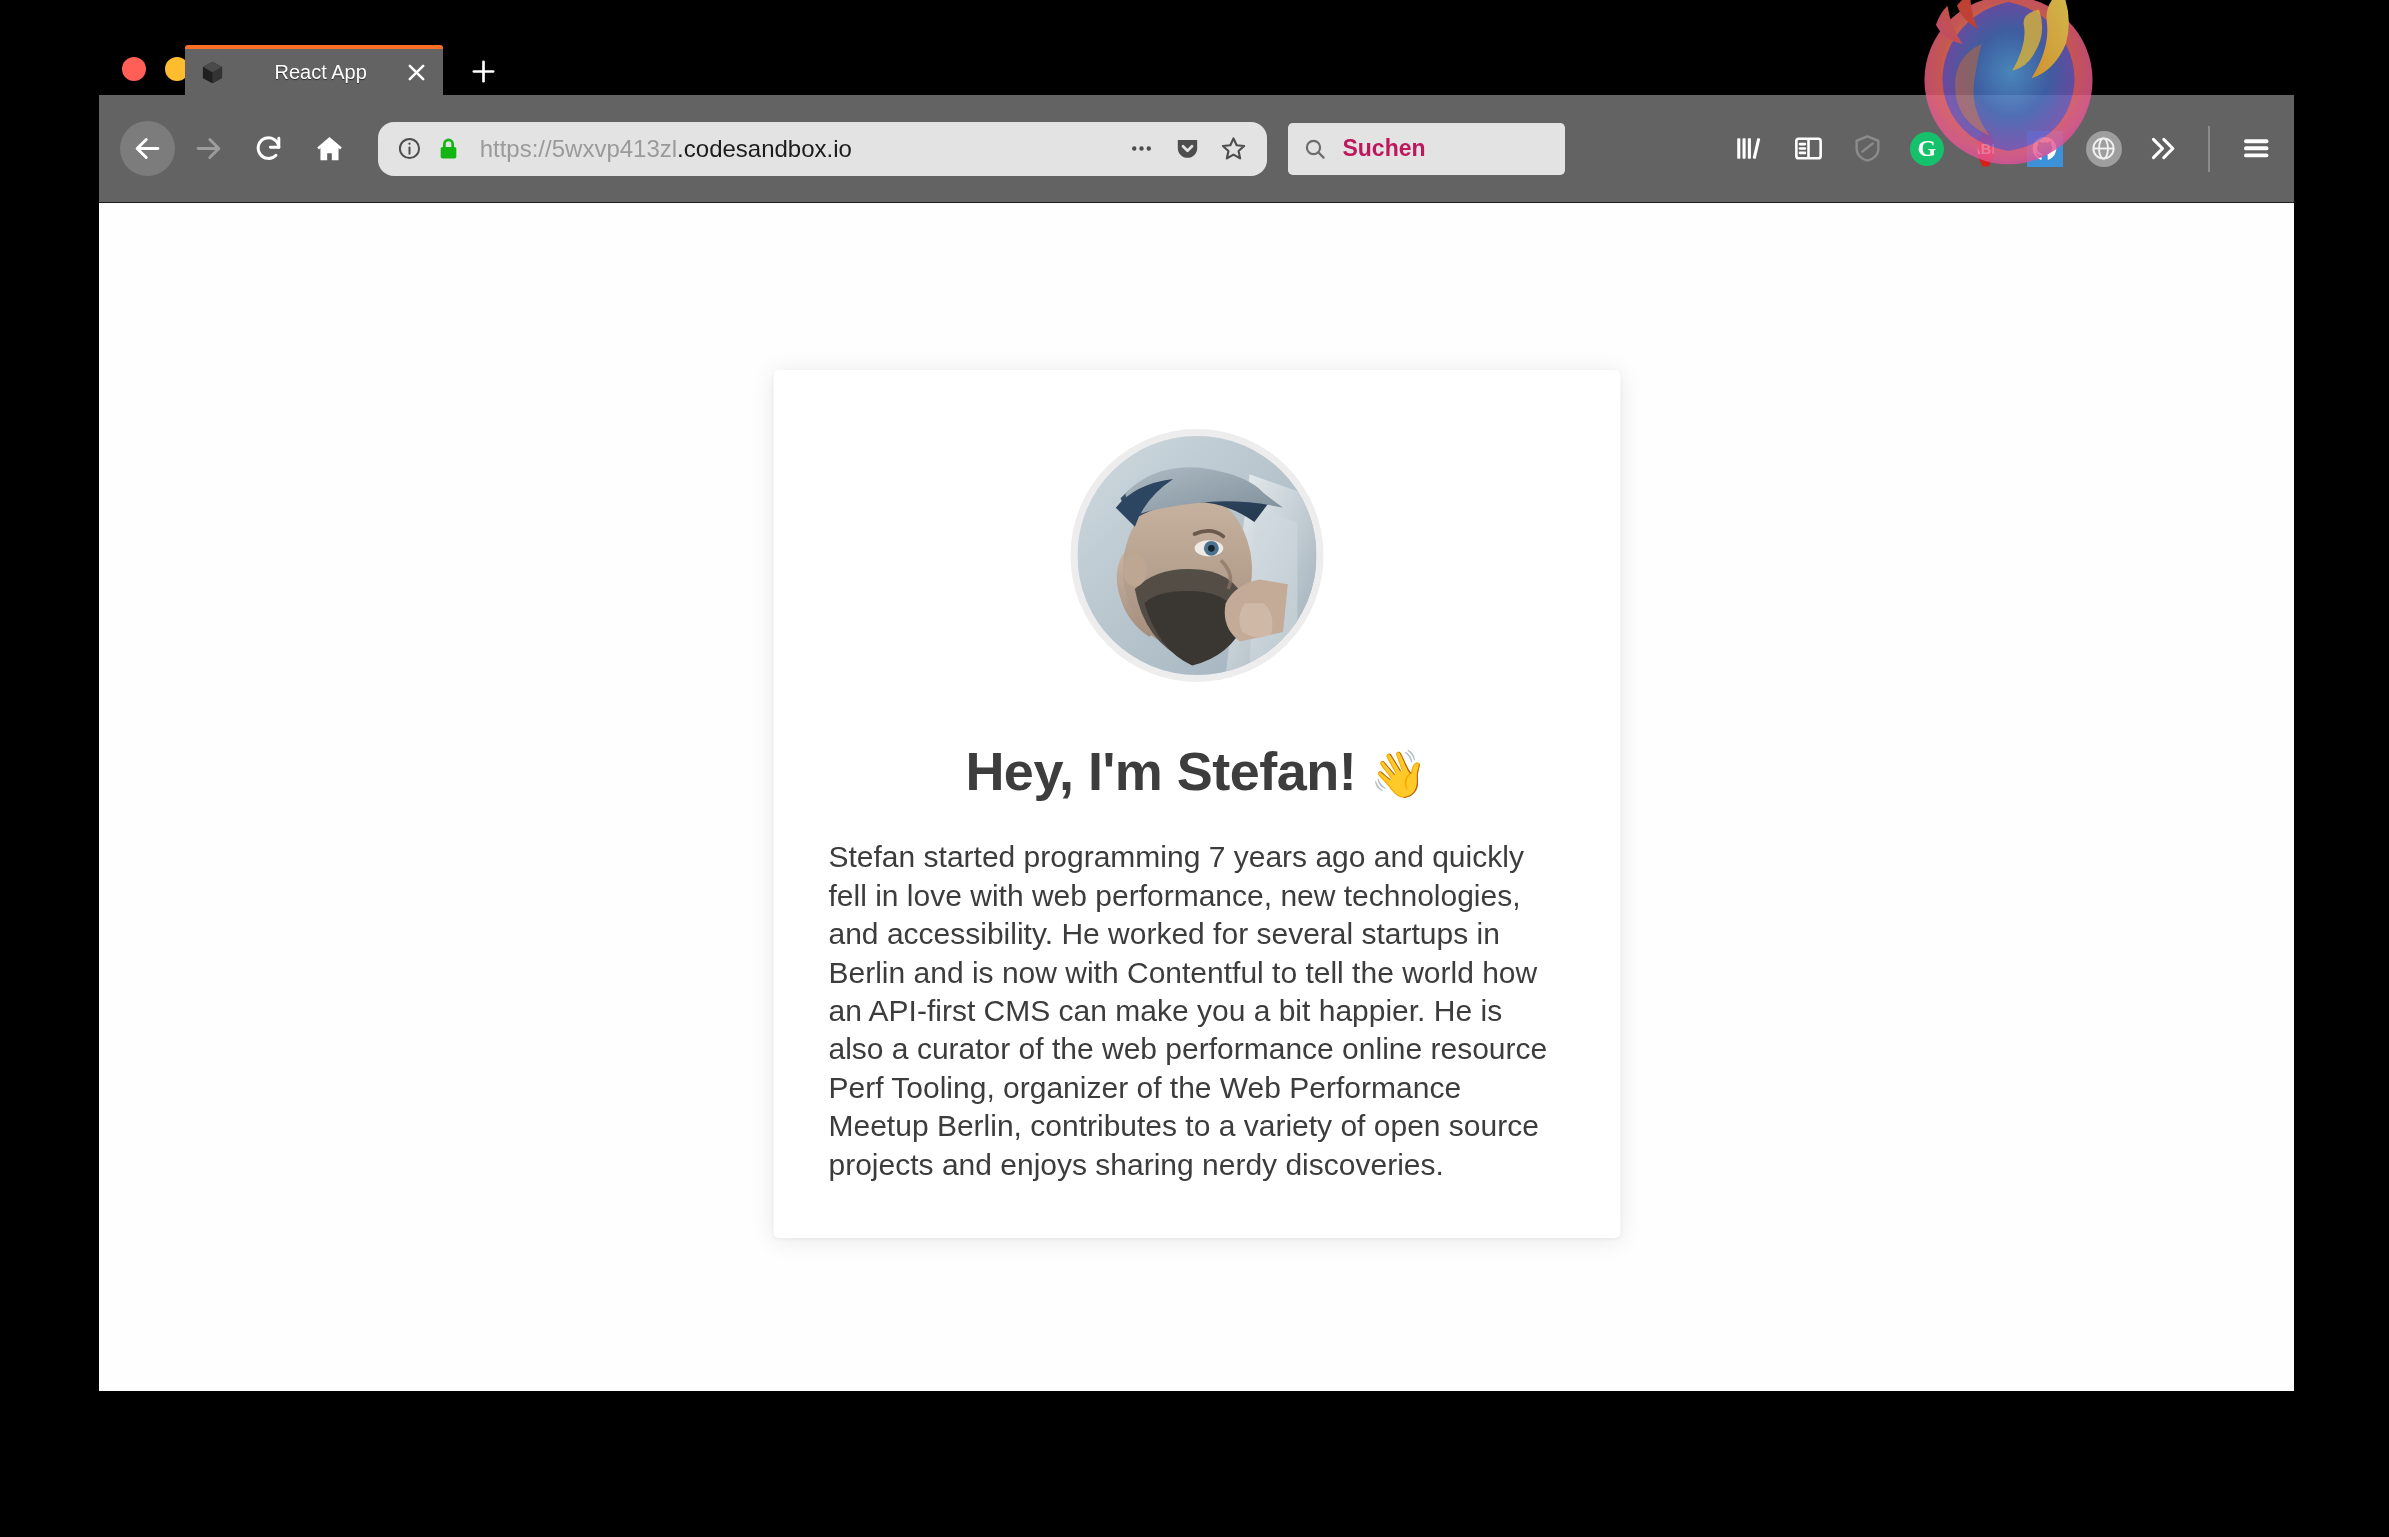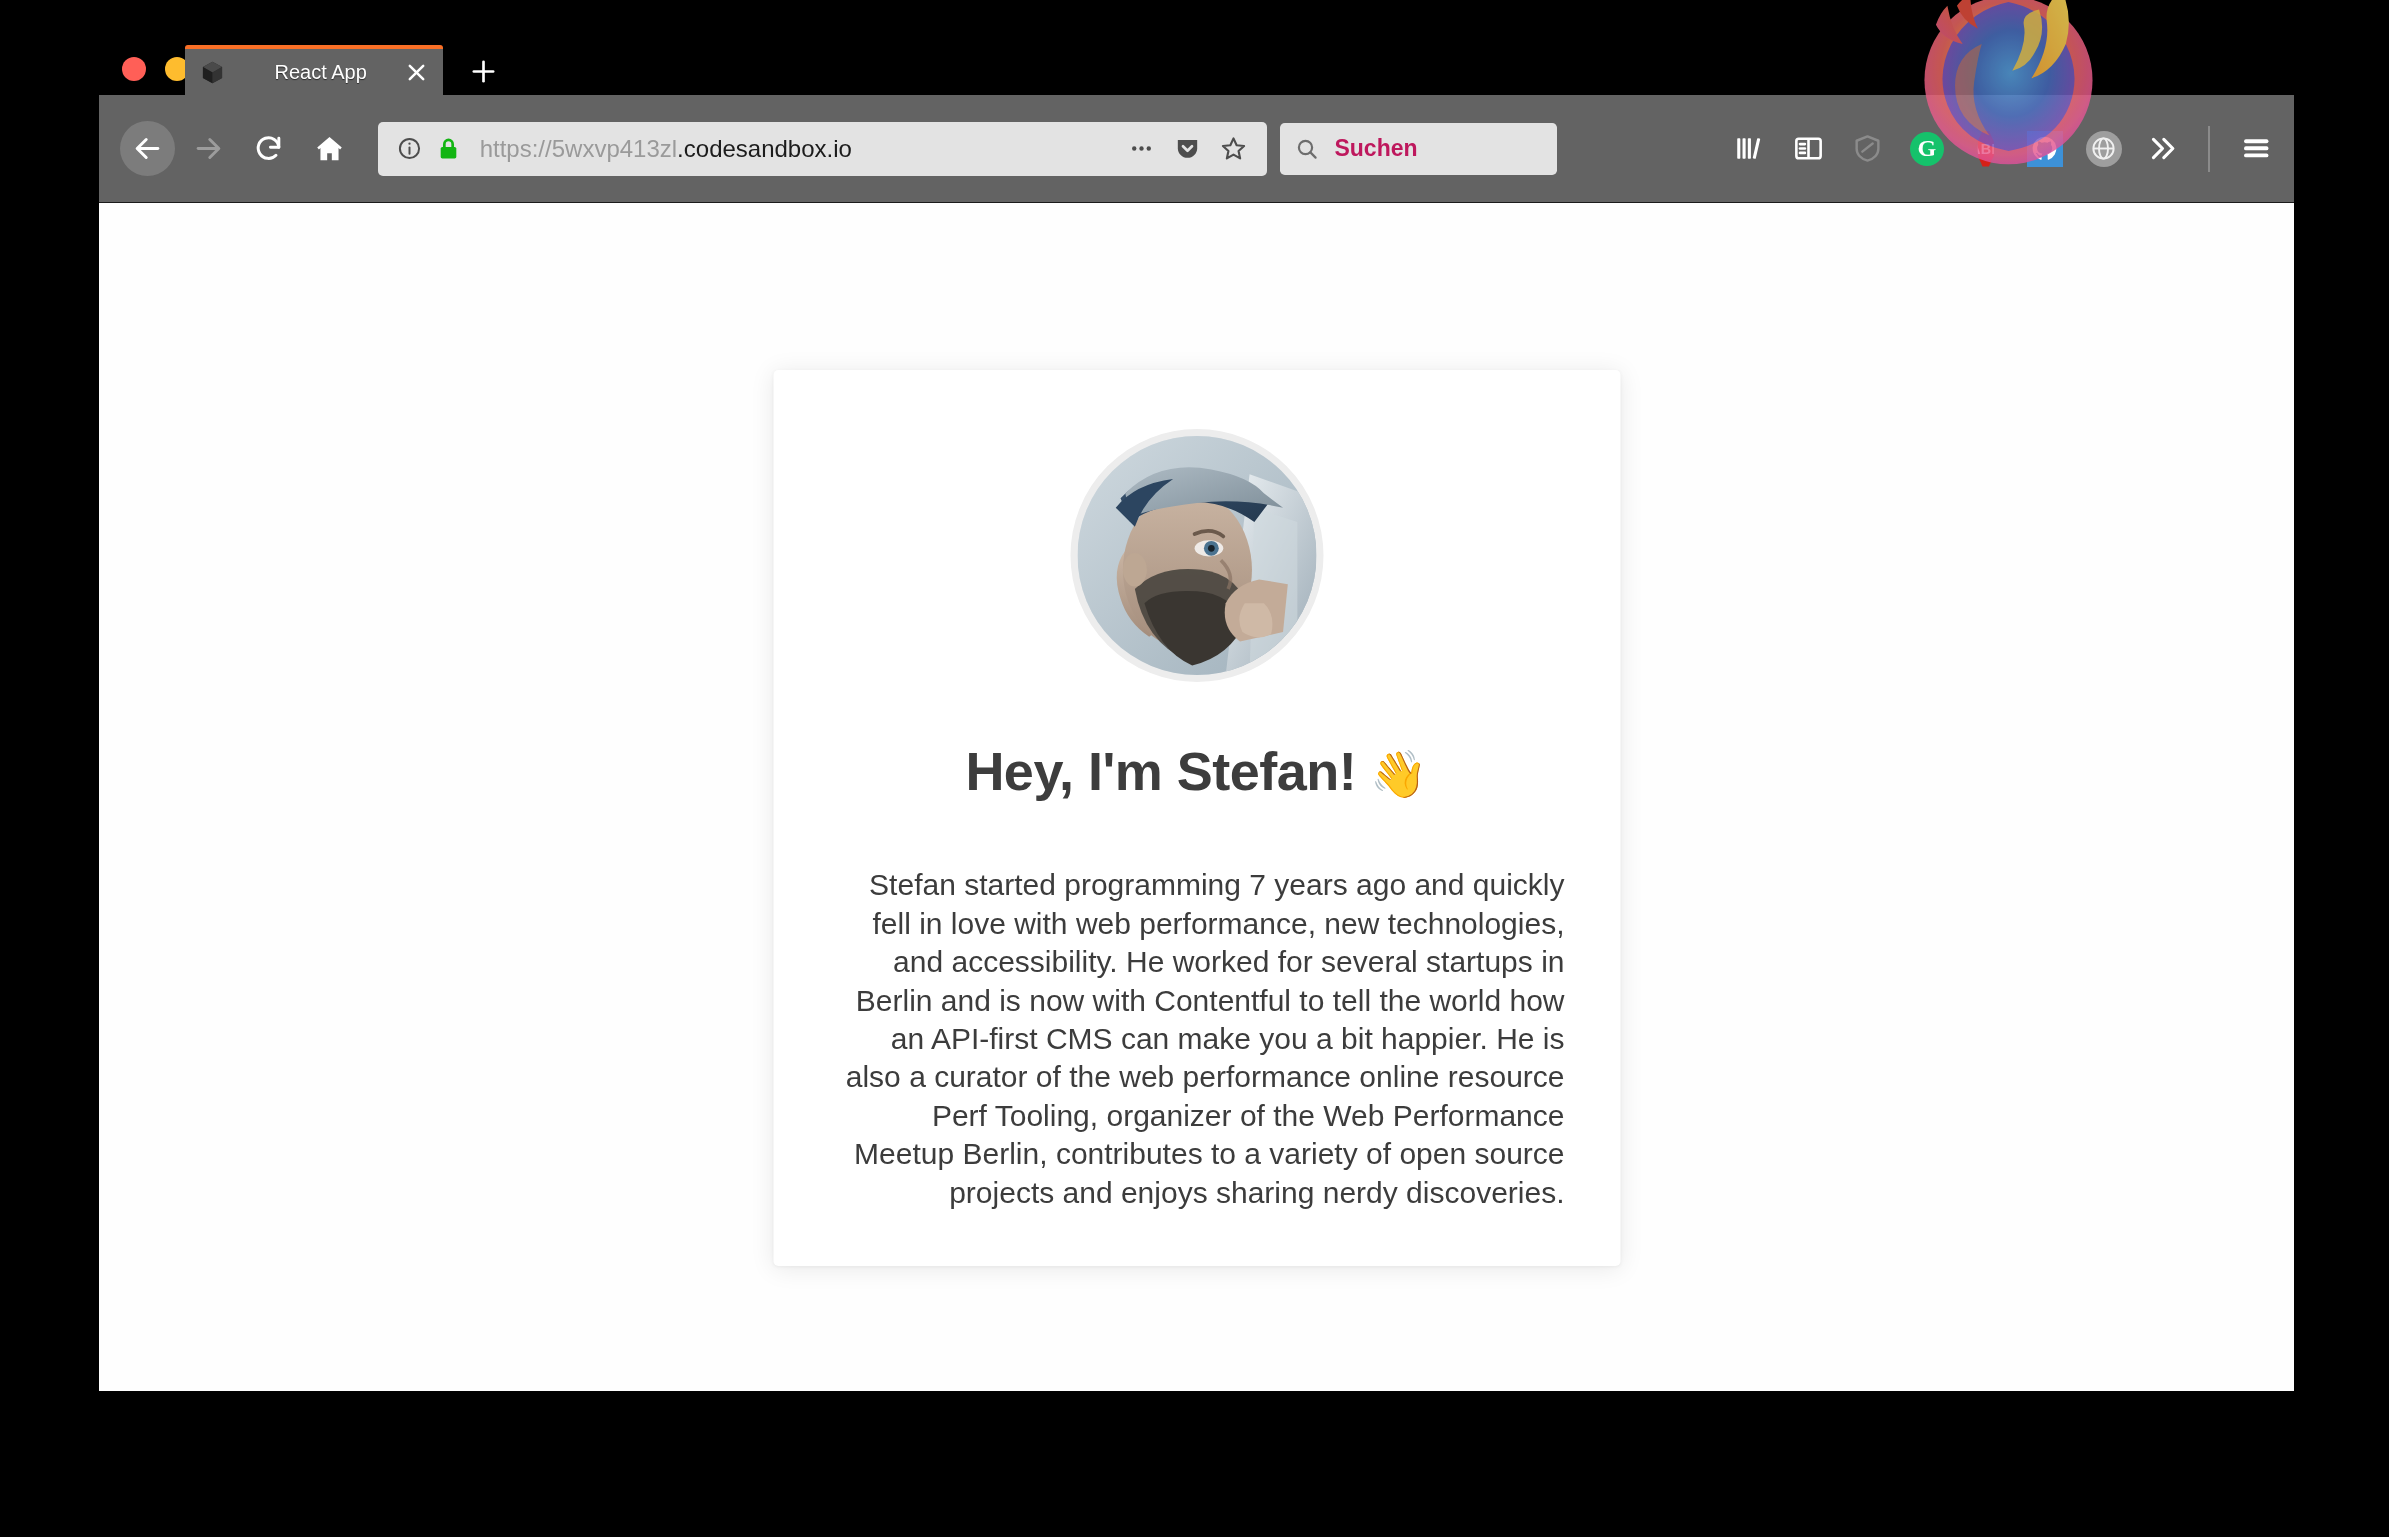--- a/index.html
+++ b/index.html
@@ -112,25 +112,25 @@
   .nav-btn.back    { background: #7c7c7c; margin-right: 5.7px; }
   .nav-btn.forward { color: #9c9c9c; margin-right: 5.7px; }
   .nav-btn.reload  { margin-right: 5.7px; }
   .nav-btn.home    { margin-right: 21px; }
 
   
   .urlbar {
     flex: 0 1 889px;
     height: 54px;
     background: #e3e3e3;
-    border-radius: 5px;
+    border-radius: 16px;
     display: flex;
     align-items: center;
     padding: 0 11.5px 0 17px;
-    margin-right: 13px;
+    margin-right: 21px;
   }
   .url-identity { width: 29px; height: 29px; flex: none; display:flex; align-items:center; justify-content:center; color:#4d4d4d; }
   .url-lock { width: 29px; height: 29px; flex: none; margin-left: 9.6px; display:flex; align-items:center; justify-content:center; }
   .url-text {
     flex: 1;
     margin-left: 17px;
     font-size: 24px;
     color: #9a9a9a;
     white-space: nowrap;
     overflow: hidden;
@@ -259,25 +259,25 @@
     font-size: 54px;
     font-weight: bold;
     color: #3d3d3d;
     text-align: center;
     letter-spacing: -0.5px;
     line-height: 1.1;
   }
   .wave-emoji { font-size: 46px; }
 
   .card-text {
-    margin-top: 49px;
+    margin-top: 21px;
     font-size: 30px;
     line-height: 1.28;
     color: #3c3c3c;
-    text-align: right;
+    text-align: left;
     max-width: 736px;
   }
 </style>
 </head>
 <body>
 
 <div class="browser-window">
 
   <div class="titlebar">
     <div class="traffic-lights">

